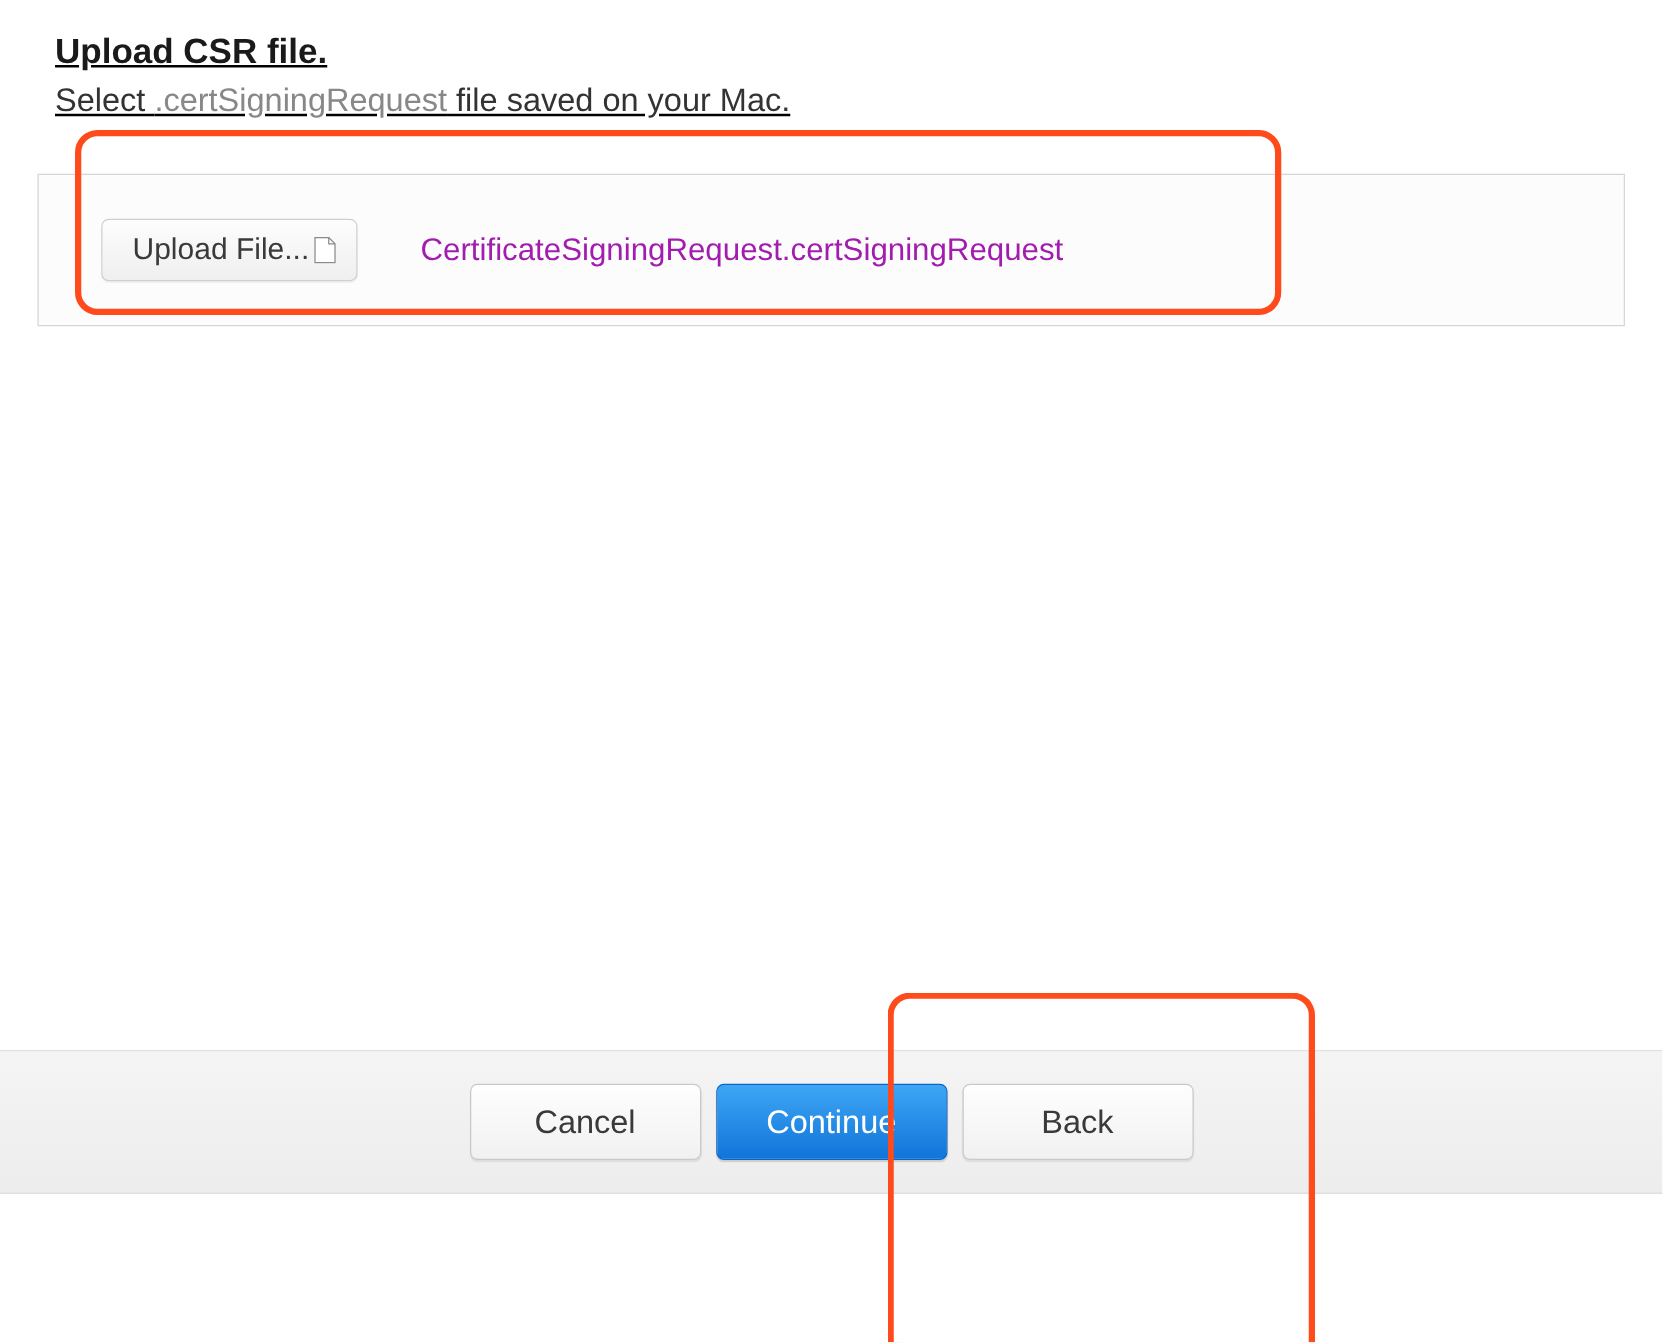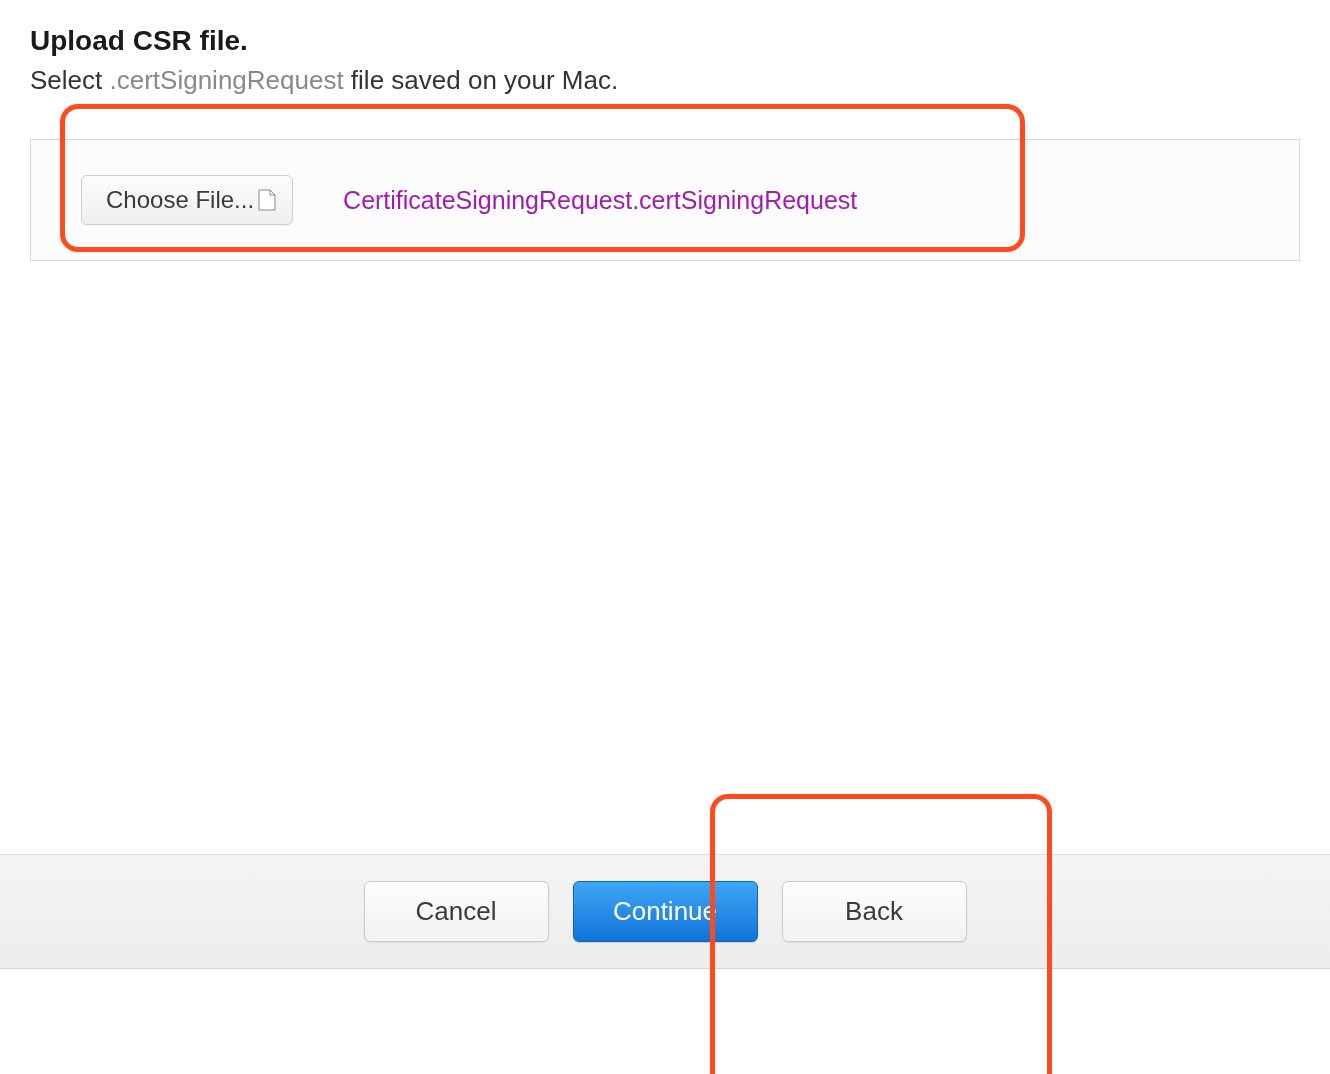--- a/index.html
+++ b/index.html
@@ -9,21 +9,22 @@
     }
     body {
       font-family: -apple-system, BlinkMacSystemFont, "Helvetica Neue", Helvetica, Arial, sans-serif;
       background: #ffffff;
       width: 1330px;
       height: 1074px;
       position: relative;
       overflow: hidden;
     }
     .header {
-      padding: 25px 30px 15px 30px;
+      padding: 25px 30px 15px 44px;
+      text-decoration: underline;
     }
     .title {
       font-size: 28px;
       font-weight: 600;
       color: #1a1a1a;
       margin-bottom: 8px;
     }
     .subtitle {
       font-size: 26px;
       font-weight: 300;
@@ -80,31 +81,31 @@
       height: 22px;
       display: block;
     }
     .filename {
       font-size: 25px;
       font-weight: 300;
       color: #a21caf;
     }
     .footer {
       position: absolute;
-      bottom: 105px;
+      bottom: 119px;
       left: 0;
       right: 0;
       height: 115px;
       background: linear-gradient(to bottom, #f4f4f4, #ededed);
       border-top: 1px solid #e0e0e0;
       border-bottom: 1px solid #d5d5d5;
       display: flex;
       align-items: center;
       justify-content: center;
-      gap: 24px;
+      gap: 12px;
       margin-top: 46px;
     }
     .btn {
       font-family: inherit;
       font-size: 26px;
       font-weight: 300;
       border-radius: 6px;
       padding: 14px 0;
       width: 185px;
       cursor: pointer;
@@ -144,21 +145,21 @@
   <div class="subtitle">
     <span>Select </span><span class="ext">.certSigningRequest</span><span> file saved on your Mac.</span>
   </div>
 </div>
 
 <div class="highlight-box-1"></div>
 
 <div class="upload-area">
   <div class="choose-file-row">
     <button class="choose-file-btn">
-      <span>Choose File...</span>
+      <span>Upload File...</span>
       <span class="file-icon">
         <svg viewBox="0 0 18 22">
           <path d="M1 1 L12 1 L17 6 L17 21 L1 21 Z" fill="#ffffff" stroke="#8a8a8a" stroke-width="1"></path>
           <path d="M12 1 L12 6 L17 6" fill="none" stroke="#8a8a8a" stroke-width="1"></path>
         </svg>
       </span>
     </button>
     <span class="filename">CertificateSigningRequest.certSigningRequest</span>
   </div>
 </div>

